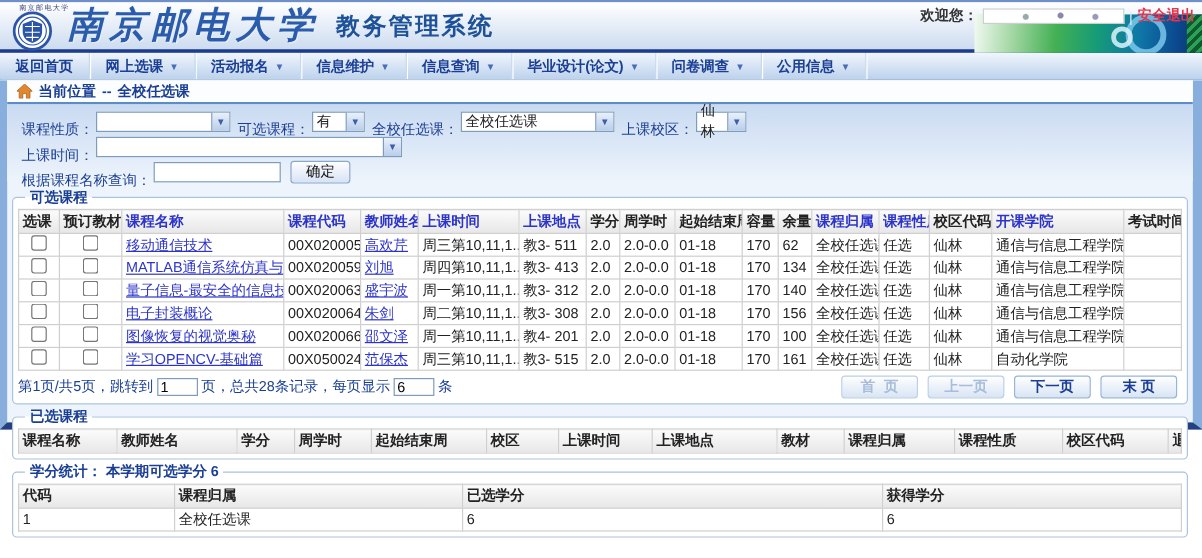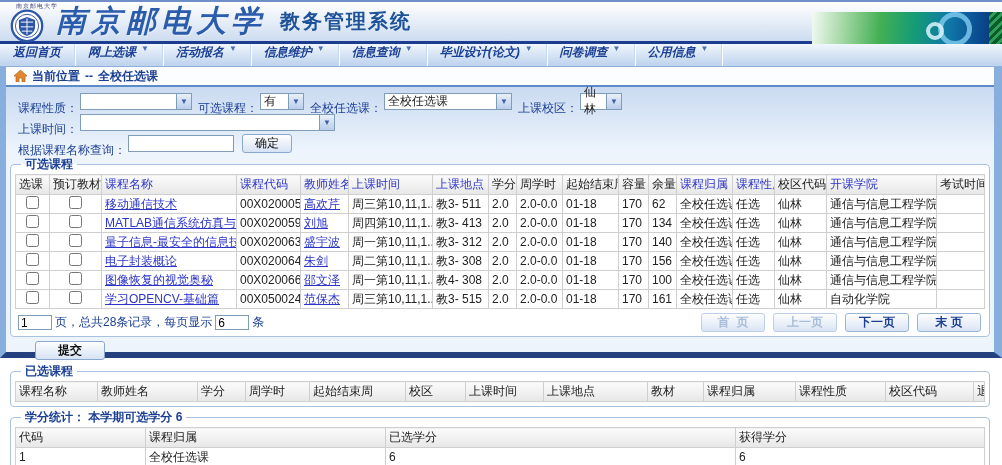--- a/index.html
+++ b/index.html
@@ -30,22 +30,22 @@
   .redacted { width:118px; height:13px; background:#fff; border:1px solid #cfcfcf; filter:blur(.6px);
               background-image:radial-gradient(circle at 30% 55%, #9aa 0 2px, transparent 3px),
                                radial-gradient(circle at 55% 45%, #88a 0 2px, transparent 3px),
                                radial-gradient(circle at 80% 55%, #99b 0 2px, transparent 3px); }
   .sep-bar { color:#e8eef8; font-weight:normal; }
   .logout { color:#e8334c; font-weight:bold; text-decoration:none; }
 
   
   .menu { height:23px; flex:0 0 auto; display:flex; align-items:stretch;
           background:linear-gradient(#f0f6fd,#bdd2ec); border-bottom:1px solid #8fb0d8; }
-  .menu-item { display:flex; align-items:flex-start; padding:0 13px; color:#1b3f94; font-weight:bold; cursor:pointer;
-               border-right:1px solid #c7d9ef; box-shadow:1px 0 0 #ffffff; white-space:nowrap;font-style:italic; }
+  .menu-item { display:flex; align-items:center; padding:0 13px; color:#1b3f94; font-weight:bold; cursor:pointer;
+               border-right:1px solid #c7d9ef; box-shadow:1px 0 0 #ffffff; white-space:nowrap; }
   .menu-item .chev { font-size:8px; color:#4a6db5; margin-left:5px; }
 
   
   .frame { flex:1 1 auto; display:flex; flex-direction:column; min-height:0;
            border-left:6px solid #88aedd; border-right:8px solid #88aedd; border-bottom:6px solid #24407e;
            background:#eef4fb; }
 
   .crumb { height:20px; flex:0 0 auto; display:flex; align-items:center; gap:5px; padding-left:8px;
            background:#fcfdfe; border-bottom:2px solid #5b8cc8; color:#1b3f94; font-weight:bold; }
 
@@ -53,33 +53,33 @@
   .filters { flex:0 0 auto; height:64px; padding:4px 6px 2px; background:linear-gradient(#c9daf1,#edf4fc); color:#1b3f94; }
   .frow { height:20px; display:flex; align-items:center; margin-bottom:1px; }
   .flabel { margin:15px 2px 0 6px; white-space:nowrap; }
   .sel { display:inline-flex; align-items:center; justify-content:space-between; background:#fff;
          border:1px solid #7f9db9; height:17px; padding-left:3px; cursor:pointer; color:#222; }
   .sel .arr { width:15px; height:15px; margin-left:3px; flex:0 0 auto; display:flex; align-items:center; justify-content:center;
               background:linear-gradient(#e8f0fb,#b9cdea); border-left:1px solid #7f9db9; color:#3c5fa8; font-size:8px; }
   .w110{width:112px;} .w42{width:44px;} .w125{width:128px;} .w40{width:42px;} .w255{width:255px;}
   .txt { height:17px; border:1px solid #7f9db9; background:#fff; padding:0 3px; font-size:12px; font-family:inherit; }
   .btn { height:19px; padding:0 12px; background:linear-gradient(#fdfefe,#d7e3f4); border:1px solid #8aa8cf;
-         border-radius:3px; font-size:12px; font-family:inherit; color:#111; cursor:pointer; }
+         border-radius:3px; font-size:12px; font-family:inherit; color:#111; cursor:pointer;text-align:right; }
   .btn-ok { margin-left:8px; }
 
   
   .content { flex:1 1 auto; padding:3px 3px 0; min-height:0; }
   fieldset.panel { border:1px solid #aac2dd; border-radius:4px; background:#fff; padding:1px 4px 4px; margin:2px 1px 0; }
   fieldset.panel legend { color:#1b3f94; font-weight:bold; padding:0 4px; margin-left:6px; }
   .legend-val { color:#1b3f94; font-weight:bold; }
 
   table.grid { width:100%; border-collapse:collapse; table-layout:fixed; background:#fff; }
   .grid th, .grid td { border:1px solid #cfcfcf; padding:0 3px; height:19px; overflow:hidden;
                        white-space:nowrap; text-overflow:clip; text-align:left; font-weight:normal; }
-  .grid th { background:linear-gradient(#fbfbfb,#e7e7e7); font-weight:normal; color:#222; height:20px; }
+  .grid th { background:linear-gradient(#fbfbfb,#e7e7e7); font-weight:bold; color:#222; height:20px; }
   .grid th.hblue { color:#2d35c8; }
   .grid td.lnk { color:#2d35c8; cursor:pointer;text-decoration:underline; }
   .grid td.tc, .grid th.tc { text-align:center; }
 
   .pagebar { display:flex; align-items:center; margin-top:4px; color:#1b3f94; }
   .pagebar .pinput { width:34px; height:15px; border:1px solid #7f9db9; margin:0 3px; padding:0 2px; font-size:12px; font-family:inherit; }
   .pbtns { margin-left:auto; display:flex; gap:8px; padding-right:4px; }
   .pbtn { width:64px; height:19px; font-weight:bold; font-size:12px; font-family:inherit; border-radius:3px;
           background:linear-gradient(#fefefe,#d9e5f4); border:1px solid #98b5d8; color:#1b3f94; cursor:pointer; }
   .pbtn.disabled { color:#a8bdd9; border-color:#bccfe6; cursor:default;font-family:Liberation Mono, monospace; }
@@ -101,20 +101,26 @@
         <path d="M20 12.5 l8.5 3.2 v7.2 c0 5.2 -4.2 8.4 -8.5 9.6 c-4.3 -1.2 -8.5 -4.4 -8.5 -9.6 v-7.2 z" fill="#2c55a5"></path>
         <path d="M20 14 v17 M13.5 18 l13 0 M13.5 23 l13 0 M14.5 27.5 l11 0" stroke="#fff" stroke-width="1"></path>
       </svg>
     </div>
     <div class="uni-name">南京邮电大学</div>
     <div class="sys-title">教务管理系统</div>
     <div class="deco">
       <div class="ring"></div>
       <div class="ring2"></div>
       <div class="hatch"></div>
+    </div>
+    <div class="welcome">
+      <span>欢迎您：</span>
+      <span class="redacted"></span>
+      <span class="sep-bar">|</span>
+      <a class="logout">安全退出</a>
     </div>
   </div>
 
   <div class="menu">
     <div class="menu-item">
       <span>返回首页</span>
     </div>
     <div class="menu-item">
       <span>网上选课</span>
         <span class="chev">▼</span>
@@ -320,21 +326,21 @@
                 <td></td>
               </tr>
 
               <tr>
                 <td class="tc"><input type="checkbox" style=""></td>
                 <td class="tc"><input type="checkbox" style=""></td>
                 <td class="lnk">图像恢复的视觉奥秘</td>
                 <td>00X020066</td>
                 <td class="lnk">邵文泽</td>
                 <td>周一第10,11,1...</td>
-                <td>教4- 308</td>
+                <td>教4- 201</td>
                 <td>2.0</td>
                 <td>2.0-0.0</td>
                 <td>01-18</td>
                 <td>170</td>
                 <td>100</td>
                 <td>全校任选课</td>
                 <td>任选</td>
                 <td>仙林</td>
                 <td>通信与信息工程学院</td>
                 <td></td>
@@ -357,36 +363,34 @@
                 <td>任选</td>
                 <td>仙林</td>
                 <td>自动化学院</td>
                 <td></td>
               </tr>
 
           </tbody>
         </table>
 
         <div class="pagebar">
+          <span>第1页/共5页，跳转到</span>
           <input class="pinput" type="text" value="1" style="">
           <span>页，总共28条记录，每页显示</span>
           <input class="pinput" type="text" value="6" style="">
           <span>条</span>
           <span class="pbtns">
             <button class="pbtn disabled">首 页</button>
             <button class="pbtn disabled">上一页</button>
             <button class="pbtn">下一页</button>
             <button class="pbtn">末 页</button>
           </span>
         </div>
       </fieldset>
 
-      <div class="submit-row">
-        <button class="btn btn-submit">提交</button>
-      </div>
 
       <fieldset class="panel">
         <legend>已选课程</legend>
         <table class="grid">
           <colgroup>
             <col style="width:82px">
               <col style="width:100px">
               <col style="width:48px">
               <col style="width:64px">
             <col style="width:96px">

